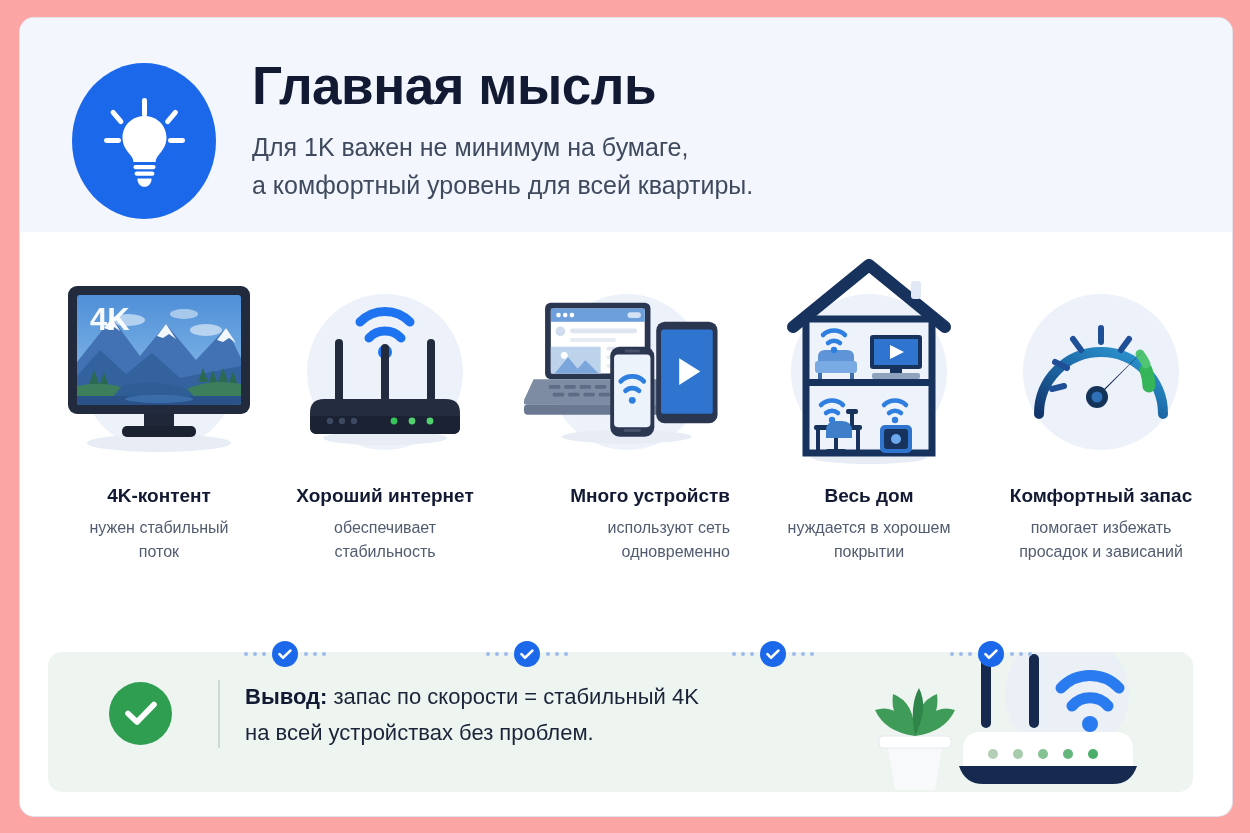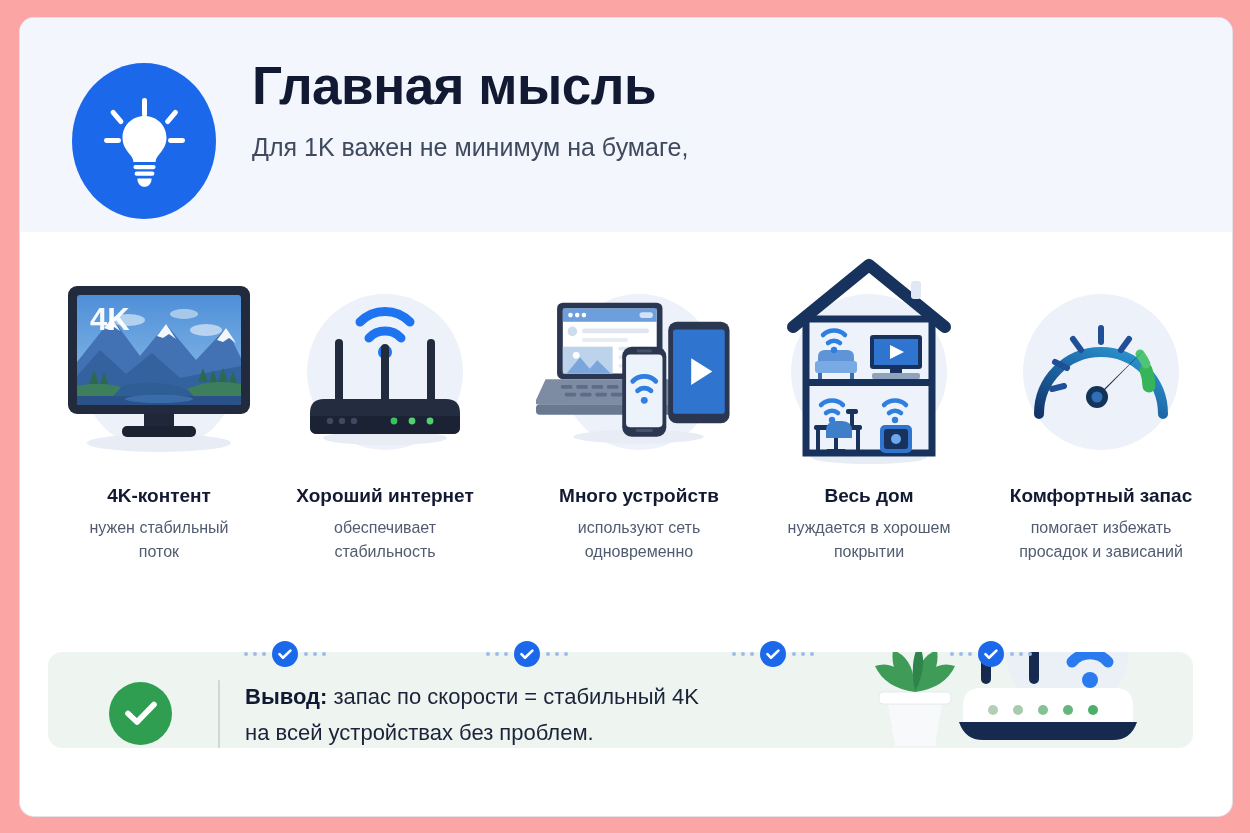--- a/index.html
+++ b/index.html
@@ -121,21 +121,21 @@
   .dots { display: flex; align-items: center; gap: 5px; }
   .dots i {
     display: block; width: 4px; height: 4px; border-radius: 50%;
     background: #9dbbea;
   }
 
   
   .conclusion {
     position: absolute;
     left: 28px; top: 634px;
-    width: 1145px; height: 96px;
+    width: 1145px; height: 140px;
     background: #eef5f1;
     border-radius: 14px;
     overflow: hidden;
   }
   .check-green {
     position: absolute;
     left: 61px; top: 30px;
     width: 63px; height: 63px;
     border-radius: 50%;
     background: #2f9e51;
@@ -185,20 +185,21 @@
               <path d="M36.4 84.4h14.2c0 5-3 8.3-7.1 8.3s-7.1-3.3-7.1-8.3z"></path>
             </g>
           </svg>
         </div>
       </div>
 
       <div class="header-text">
         <h1 class="h-title">Главная мысль</h1>
         <p class="h-sub">
           <span>Для 1K важен не минимум на бумаге,</span><br>
+          <span>а комфортный уровень для всей квартиры.</span>
         </p>
       </div>
     </div>
 
     <div class="steps">
 
       <div class="step" style="left:36px;">
         <div class="step-art">
           <div class="art-circle"></div>
           <svg class="art-svg" width="206" height="210" viewBox="0 0 206 210">
@@ -286,21 +287,21 @@
             <circle cx="148" cy="163" r="3.4" fill="#52d06f"></circle>
           </svg>
         </div>
         <div class="step-title">Хороший интернет</div>
         <div class="step-desc">
           <span>обеспечивает</span><br>
           <span>стабильность</span>
         </div>
       </div>
 
-      <div class="step" style="left:516px;">
+      <div class="step" style="left:504px;text-align:right;">
         <div class="step-art">
           <div class="art-circle"></div>
           <svg class="art-svg" width="215" height="210" viewBox="0 0 215 210">
             <ellipse cx="107" cy="182" rx="68" ry="7" fill="#e7ecf5"></ellipse>
 
             <rect x="22" y="42" width="110" height="80" rx="6" fill="#2b3750"></rect>
             <rect x="28" y="48" width="98" height="68" rx="3" fill="#ffffff"></rect>
             <rect x="28" y="48" width="98" height="14" fill="#6d9fdd"></rect>
             <circle cx="36" cy="55" r="2.4" fill="#ffffff"></circle>
               <circle cx="43" cy="55" r="2.4" fill="#ffffff"></circle>

